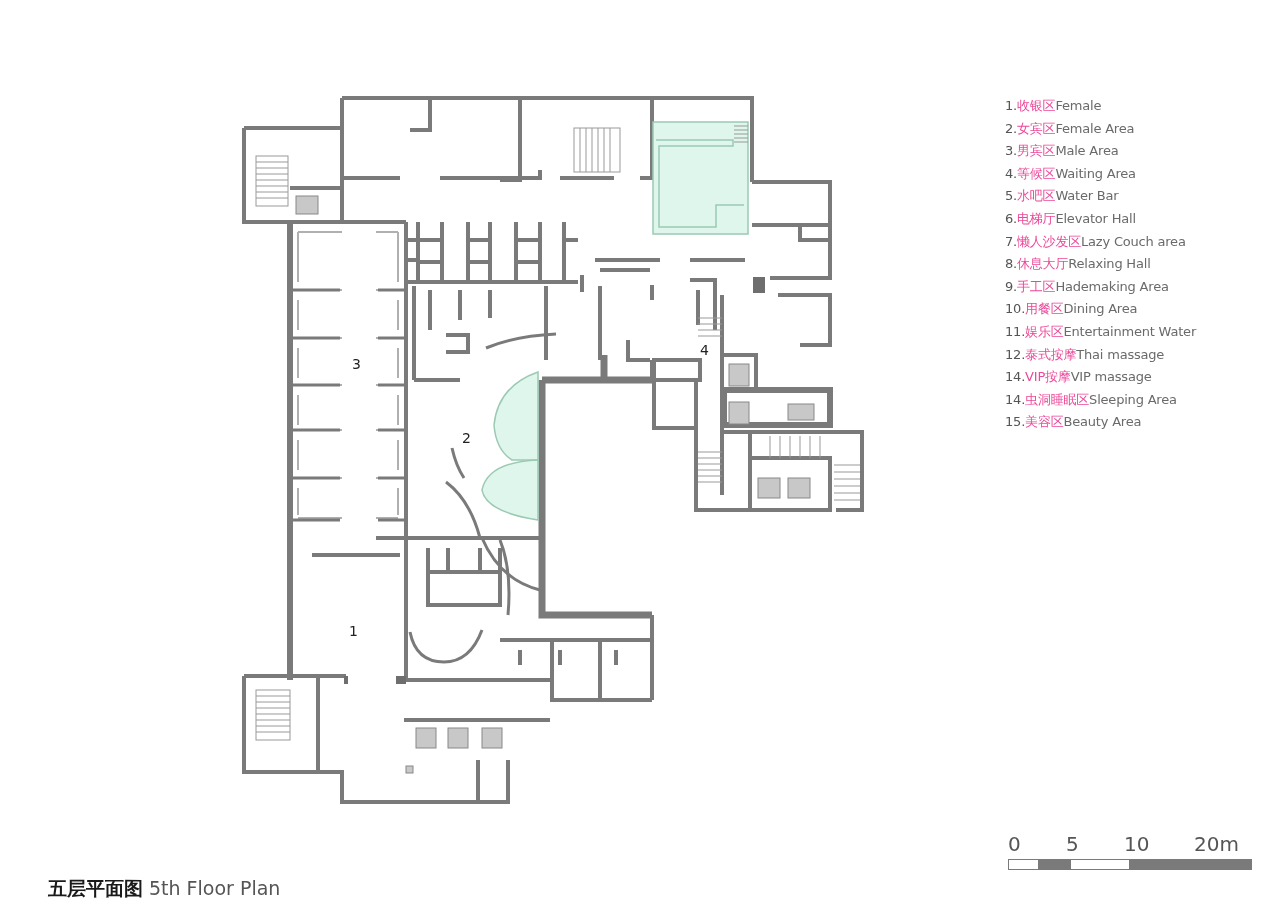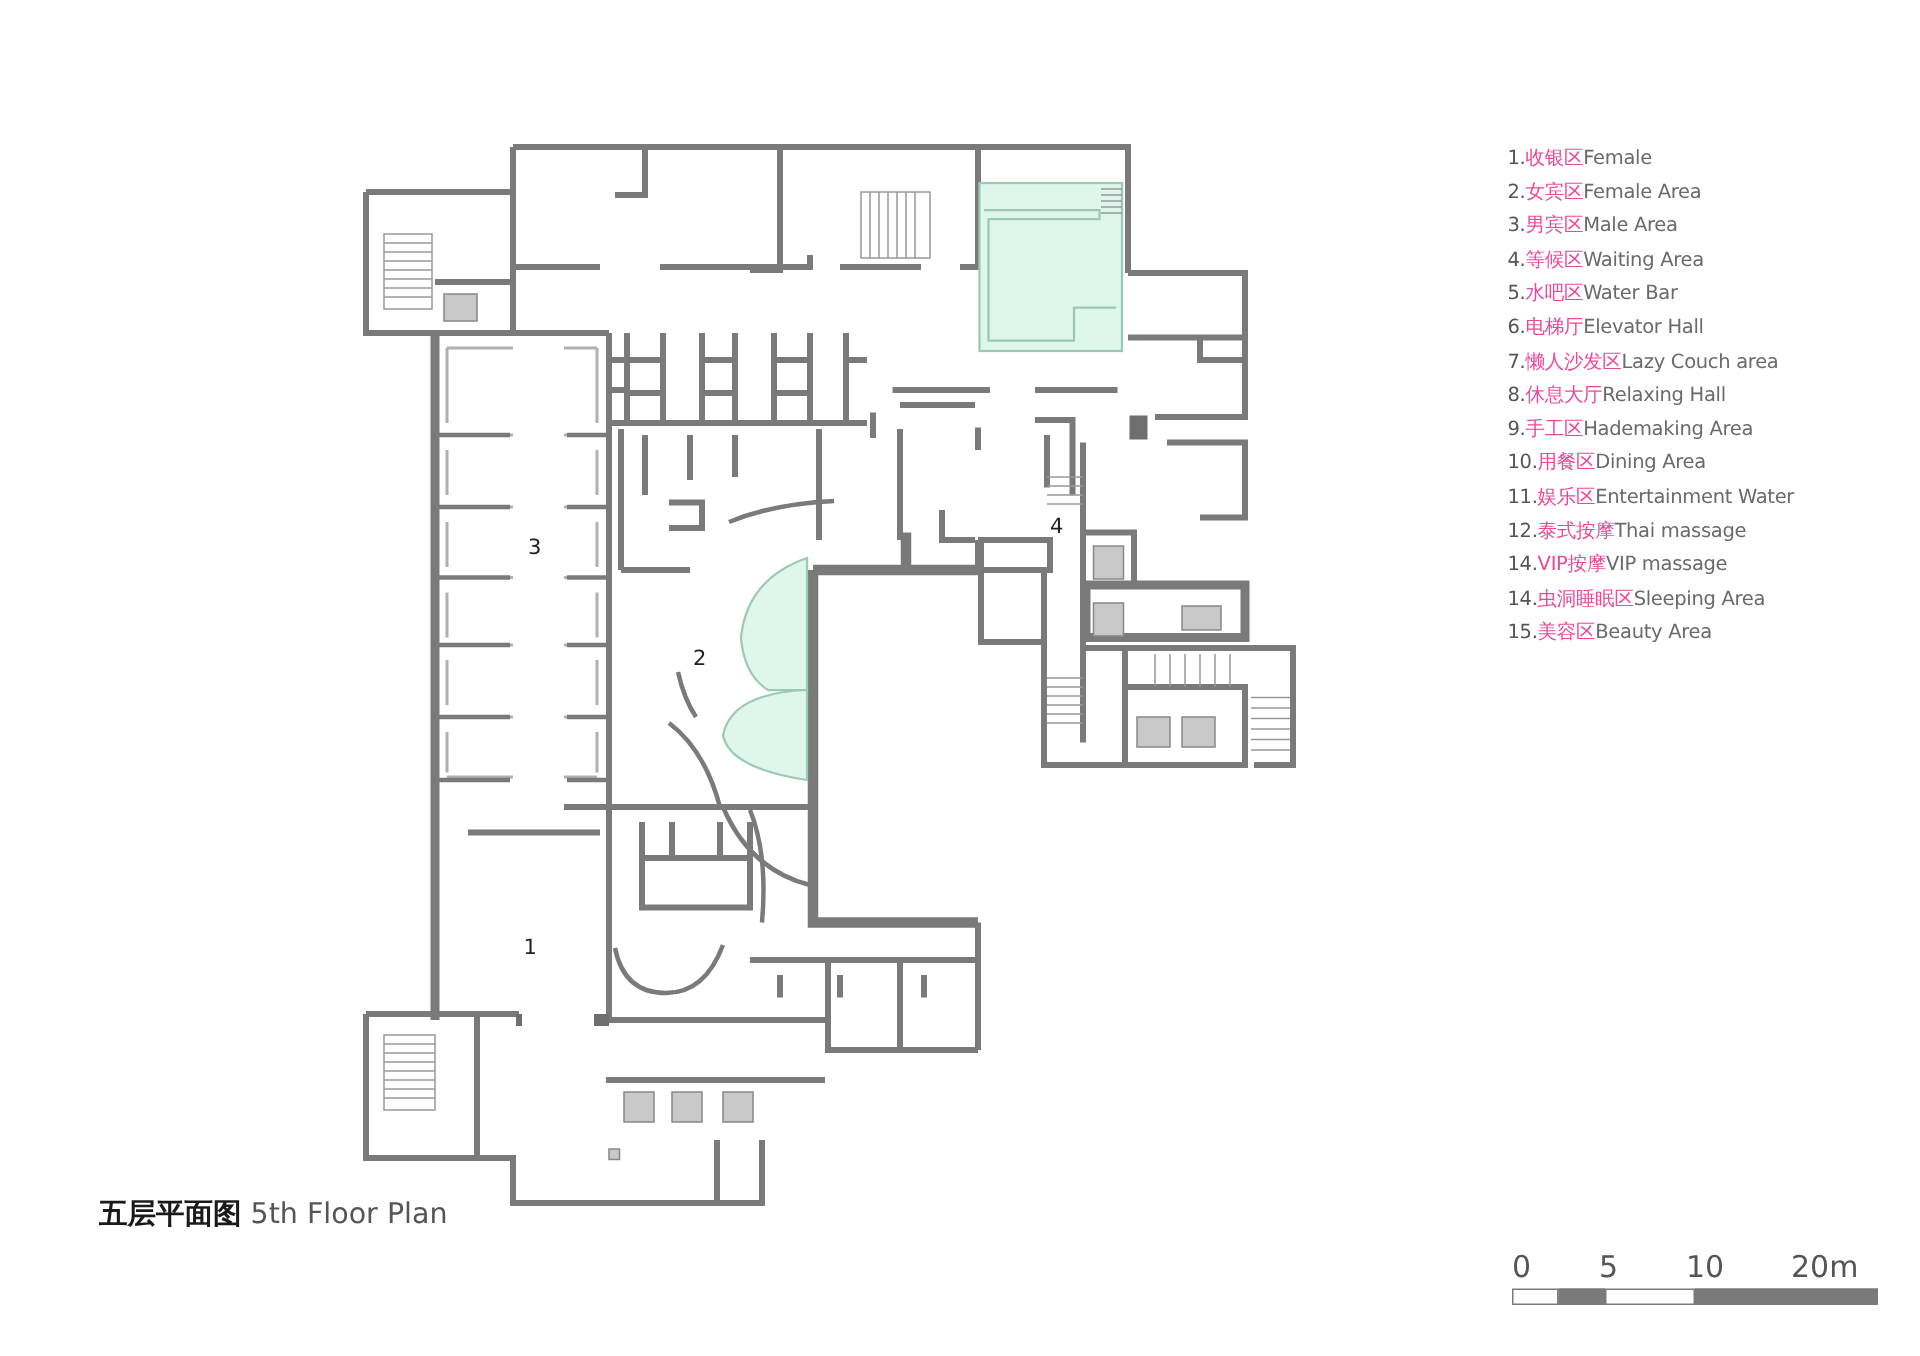--- a/index.html
+++ b/index.html
@@ -2,21 +2,21 @@
 <html><head>
 <meta charset="utf-8">
 <style>
   html,body{margin:0;padding:0;background:#ffffff;}
   body{width:1280px;height:904px;position:relative;overflow:hidden;font-family:"DejaVu Sans","Liberation Sans",sans-serif;}
   #plan{position:absolute;left:0;top:0;width:1280px;height:904px;}
   .legend{position:absolute;left:1005px;top:95px;margin:0;padding:0;list-style:none;}
   .legend li{font-size:13px;line-height:22.6px;color:#6a6a6a;white-space:nowrap;letter-spacing:-0.2px;}
   .legend .num{color:#555;}
   .legend .cn{color:#ec4899;}
-  .title{position:absolute;left:48px;top:796px;white-space:nowrap;margin-left:18px;}
+  .title{position:absolute;left:48px;top:876px;white-space:nowrap;}
   .title .cn{font-size:19px;font-weight:bold;color:#1a1a1a;}
   .title .en{font-size:19px;color:#555;margin-left:6px;}
   .scale{position:absolute;left:1008px;top:832px;width:246px;height:40px;}
   .scale .lbl{position:absolute;top:0;font-size:20px;color:#555;}
   .scale .bar{position:absolute;top:27px;height:11px;box-sizing:border-box;border:1px solid #7a7a7a;}
   .room-label{font-family:"DejaVu Sans","Liberation Sans",sans-serif;font-size:14px;fill:#222;}
 </style>
 </head>
 <body>
 

